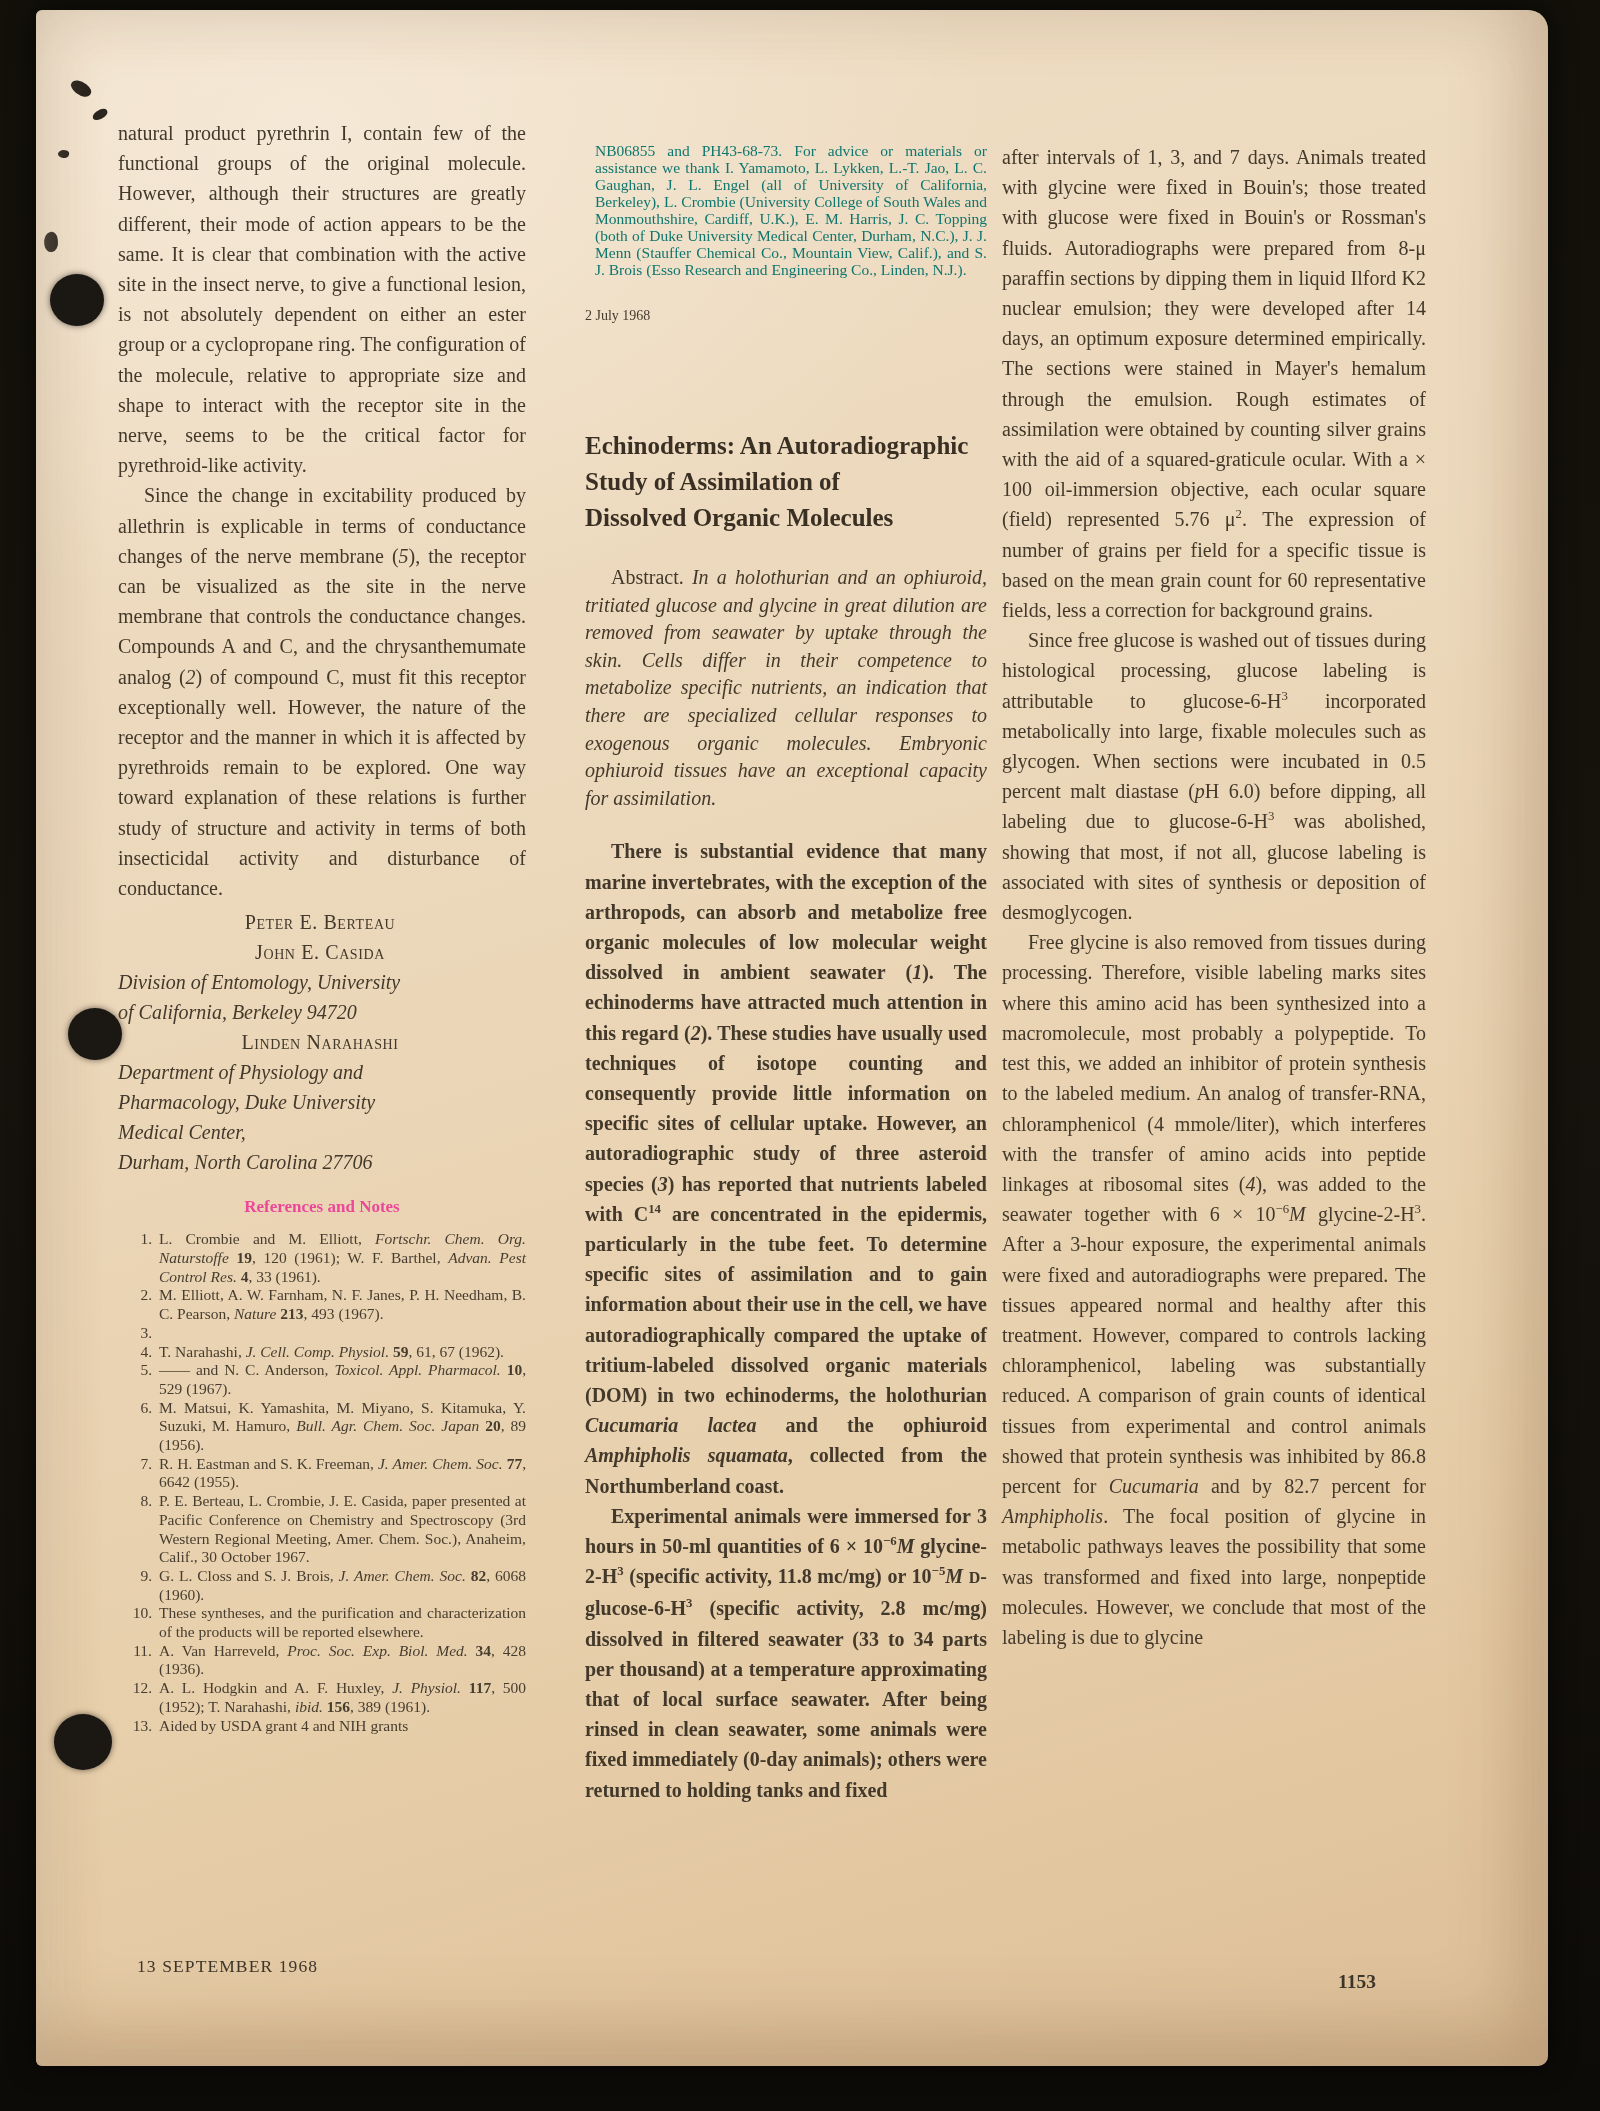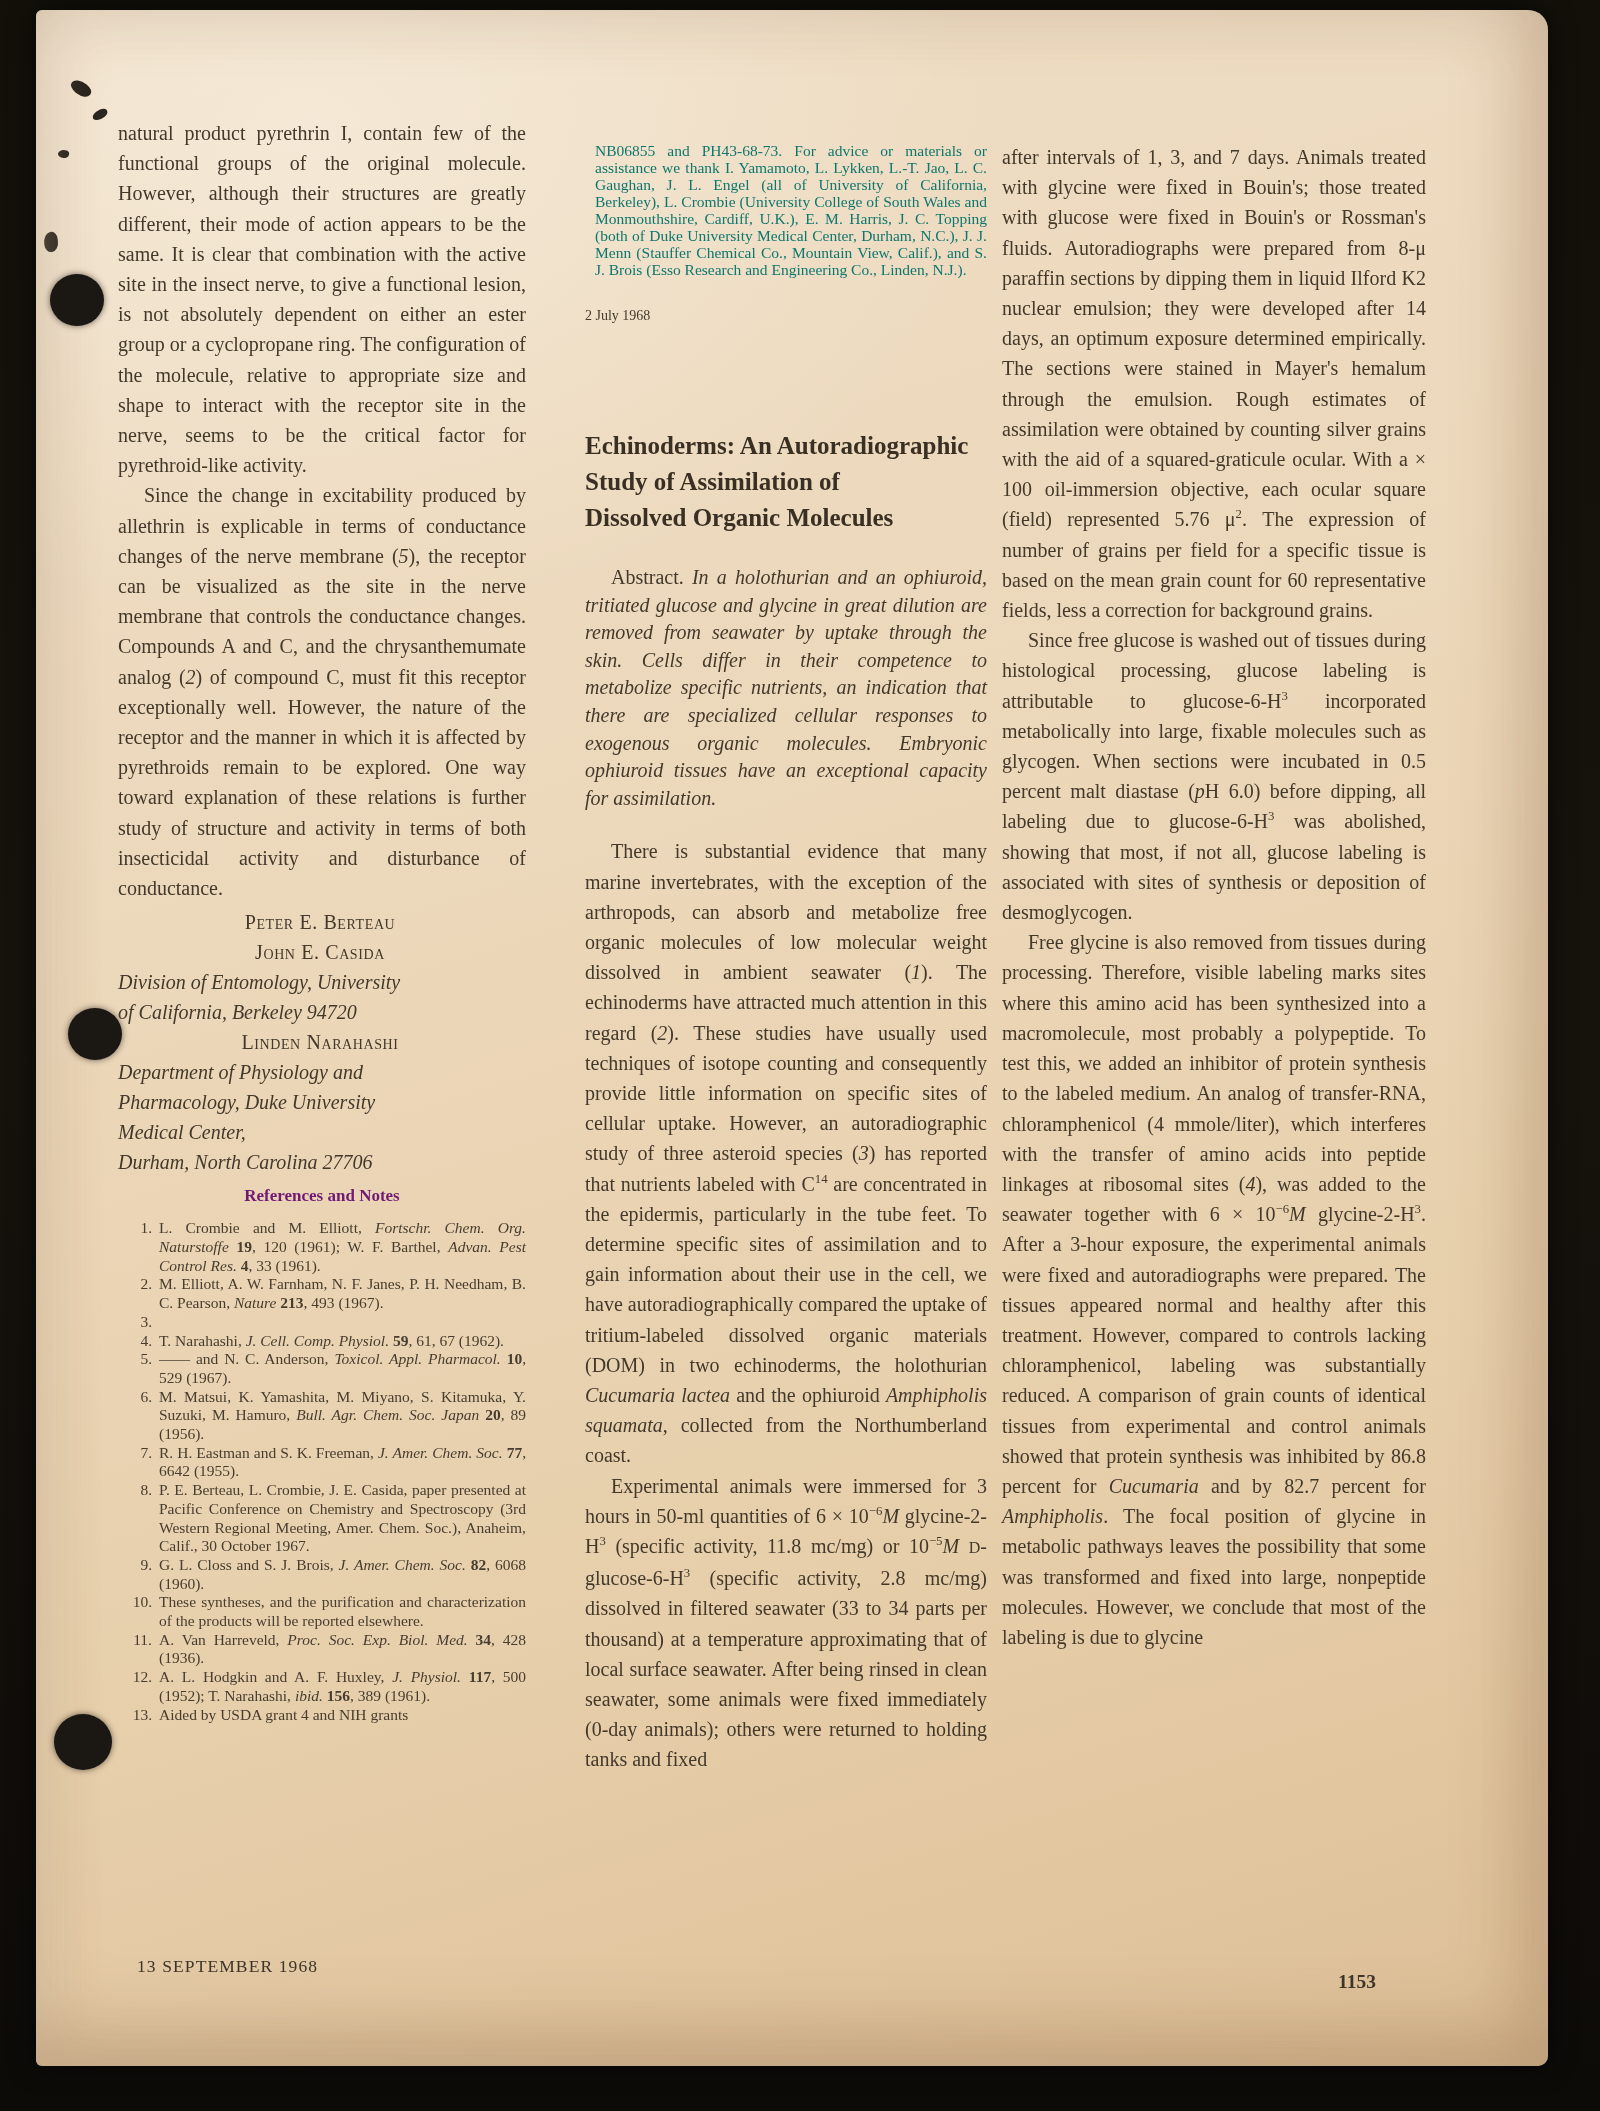--- a/index.html
+++ b/index.html
@@ -29,30 +29,30 @@
   .body-text{font-size:20px;line-height:30.2px;text-align:justify;}
   .body-text p{margin:0;}
   .body-text p.indent{text-indent:26px;}
   .it{font-style:italic;}
   .bd{font-weight:bold;}
   .sc{font-size:80%;}
   sup{font-size:64%;line-height:0;}
   .sig-block{margin-top:4px;font-size:20px;line-height:30px;}
   .sig-name{text-align:center;font-variant:small-caps;letter-spacing:0.6px;padding-right:4px;}
   .sig-affil{font-style:italic;white-space:pre-line;text-align:left;}
-  .refs-heading{font-weight:bold;text-align:center;font-size:17px;margin-top:9px;margin-bottom:13px;color:#701a75;}
+  .refs-heading{font-weight:bold;text-align:center;font-size:17px;margin-top:20px;margin-bottom:13px;color:#ec4899;}
   .refs{font-size:15.5px;line-height:18.7px;text-align:justify;color:#473d2f;}
   .ref-item{display:flex;}
   .ref-num{flex:none;width:34px;text-align:right;padding-right:7px;}
   .ref-body{flex:1;}
   .small-cont{font-size:15.5px;line-height:17px;text-align:justify;color:#0f766e;margin-top:30px;padding-left:10px;}
   .date-line{font-size:14px;margin-top:30px;}
   .a2-title{font-weight:bold;font-size:25px;line-height:36px;margin-top:104px;color:#392f23;white-space:pre-line;}
   .abstract{margin-top:28px;font-size:20px;line-height:27.6px;text-align:justify;text-indent:26px;}
-  .col2-body{margin-top:24px;}
+  .col2-body{margin-top:24px;font-weight:bold;}
   .footer-left{position:absolute;left:137px;top:1956px;font-size:17.5px;letter-spacing:1.1px;color:#3e352a;}
   .footer-right{position:absolute;left:1338px;top:1944px;font-size:19.5px;font-weight:bold;color:#3e352a;margin-top:27px;}
 </style>
 </head>
 <body>
 
 <div class="paper">
   <div class="speck" style="left:34px;top:72px;width:22px;height:13px;transform:rotate(38deg);"></div>
   <div class="speck" style="left:56px;top:100px;width:16px;height:9px;transform:rotate(-24deg);"></div>
   <div class="speck" style="left:22px;top:140px;width:11px;height:8px;transform:rotate(12deg);"></div>

